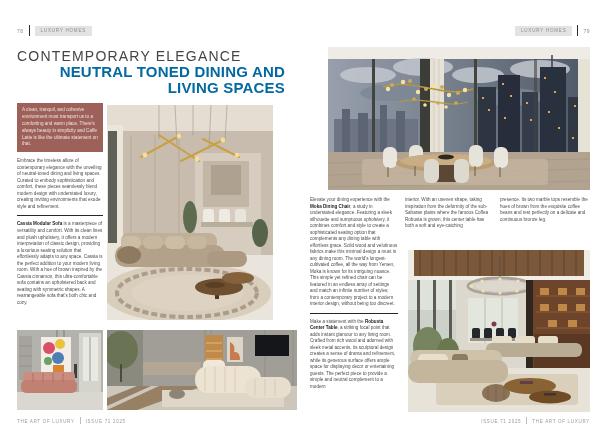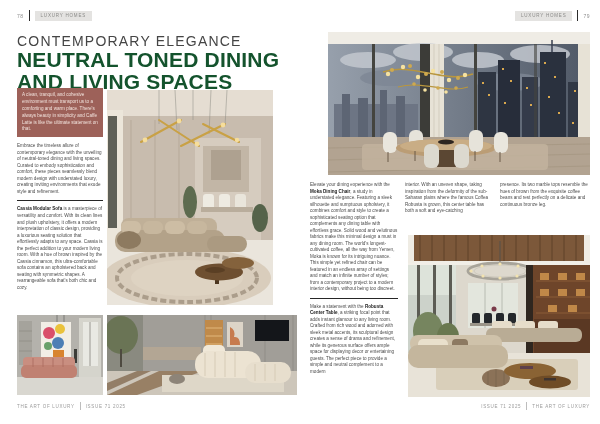--- a/index.html
+++ b/index.html
@@ -1,36 +1,36 @@
 <!DOCTYPE html>
 <html><head>
 <meta charset="utf-8">
 <style>
   * { margin:0; padding:0; box-sizing:border-box; }
   html,body { background:#fff; }
   body { font-family:"Liberation Sans", sans-serif; }
   .spread { position:relative; width:600px; height:424px; background:#ffffff; overflow:hidden; }
-  .page { position:absolute; top:0; height:385px; width:300px; }
+  .page { position:absolute; top:15px; height:385px; width:300px; }
   .page-left { left:0; } .page-right { left:300px; }
 
   
   .folio { position:absolute; display:flex; align-items:center; gap:5px; }
   .folio-left { top:10px; left:17px; }
   .folio-right { top:10px; right:10px; }
   .page-num { font-size:5px; color:#8d8d8d; letter-spacing:.5px; }
   .folio-bar { width:1px; height:11px; background:#2b2b2b; }
   .section-badge { background:#e4e3e1; color:#8a8a88; font-size:4.5px; letter-spacing:.8px; padding:2.5px 6px; }
   .footer { position:absolute; top:402px; display:flex; align-items:center; gap:5px; }
   .footer-left { left:17px; } .footer-right { right:10px; }
   .footer span { font-size:4.5px; color:#9a9a9a; letter-spacing:.7px; }
   .footer .footer-bar { width:1px; height:8px; background:#bdbdbd; }
 
   
   .kicker { position:absolute; top:33px; left:17px; font-size:14px; font-weight:300; letter-spacing:1.2px; color:#454545; }
-  .headline { position:absolute; top:49px; left:17px; width:268px; font-size:21px; font-weight:800; letter-spacing:.2px; line-height:1.06; color:#14532d; }
+  .headline { position:absolute; top:49px; left:17px; width:268px; font-size:15px; font-weight:800; letter-spacing:.2px; line-height:1.06; color:#0369a1;text-align:right; }
 
   
   .left-col { position:absolute; top:88px; left:17px; width:86px; height:224px; overflow:hidden; }
   .quote-box { background:#9d6159; color:#f2e3dd; font-size:4.6px; line-height:1.5; padding:4px 5px; margin-bottom:6px; }
   .body-p { font-size:4.6px; line-height:1.42; color:#4c4c4c; }
   .body-p strong { color:#1d1d1d; }
   .rule { border:0; border-top:1px solid #262626; margin:5px 0; }
 
   
   .photo { position:absolute; overflow:hidden; background:#d8d2c8; }

